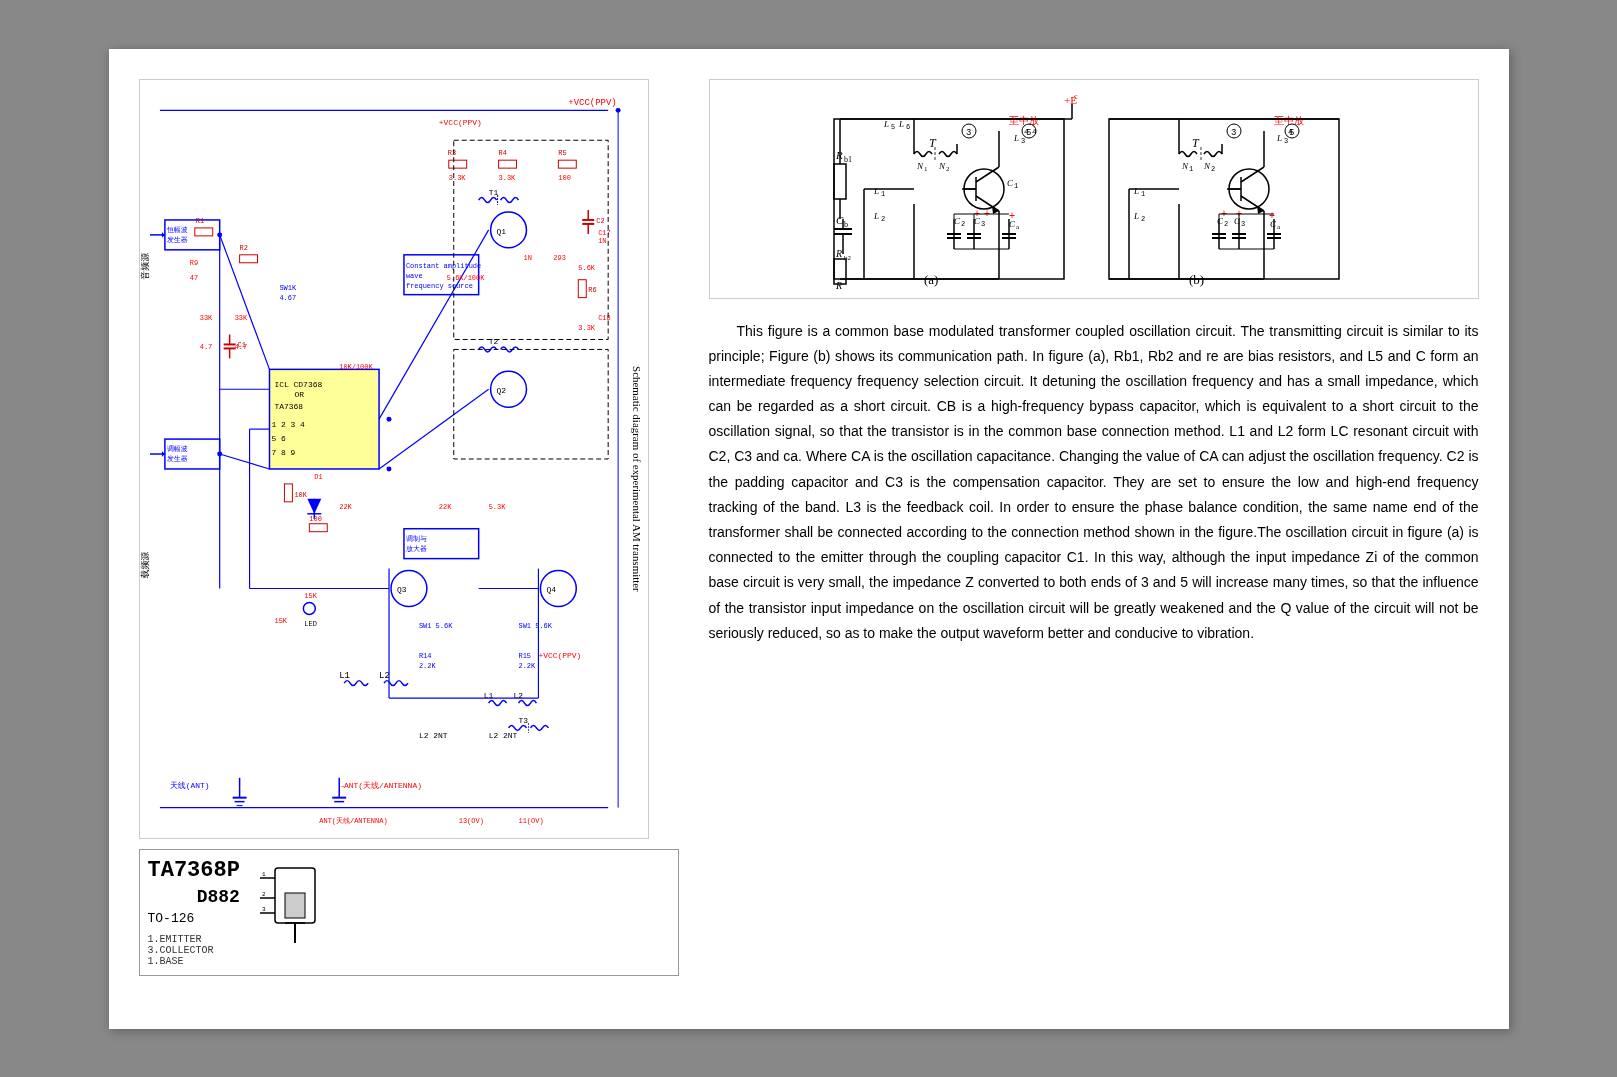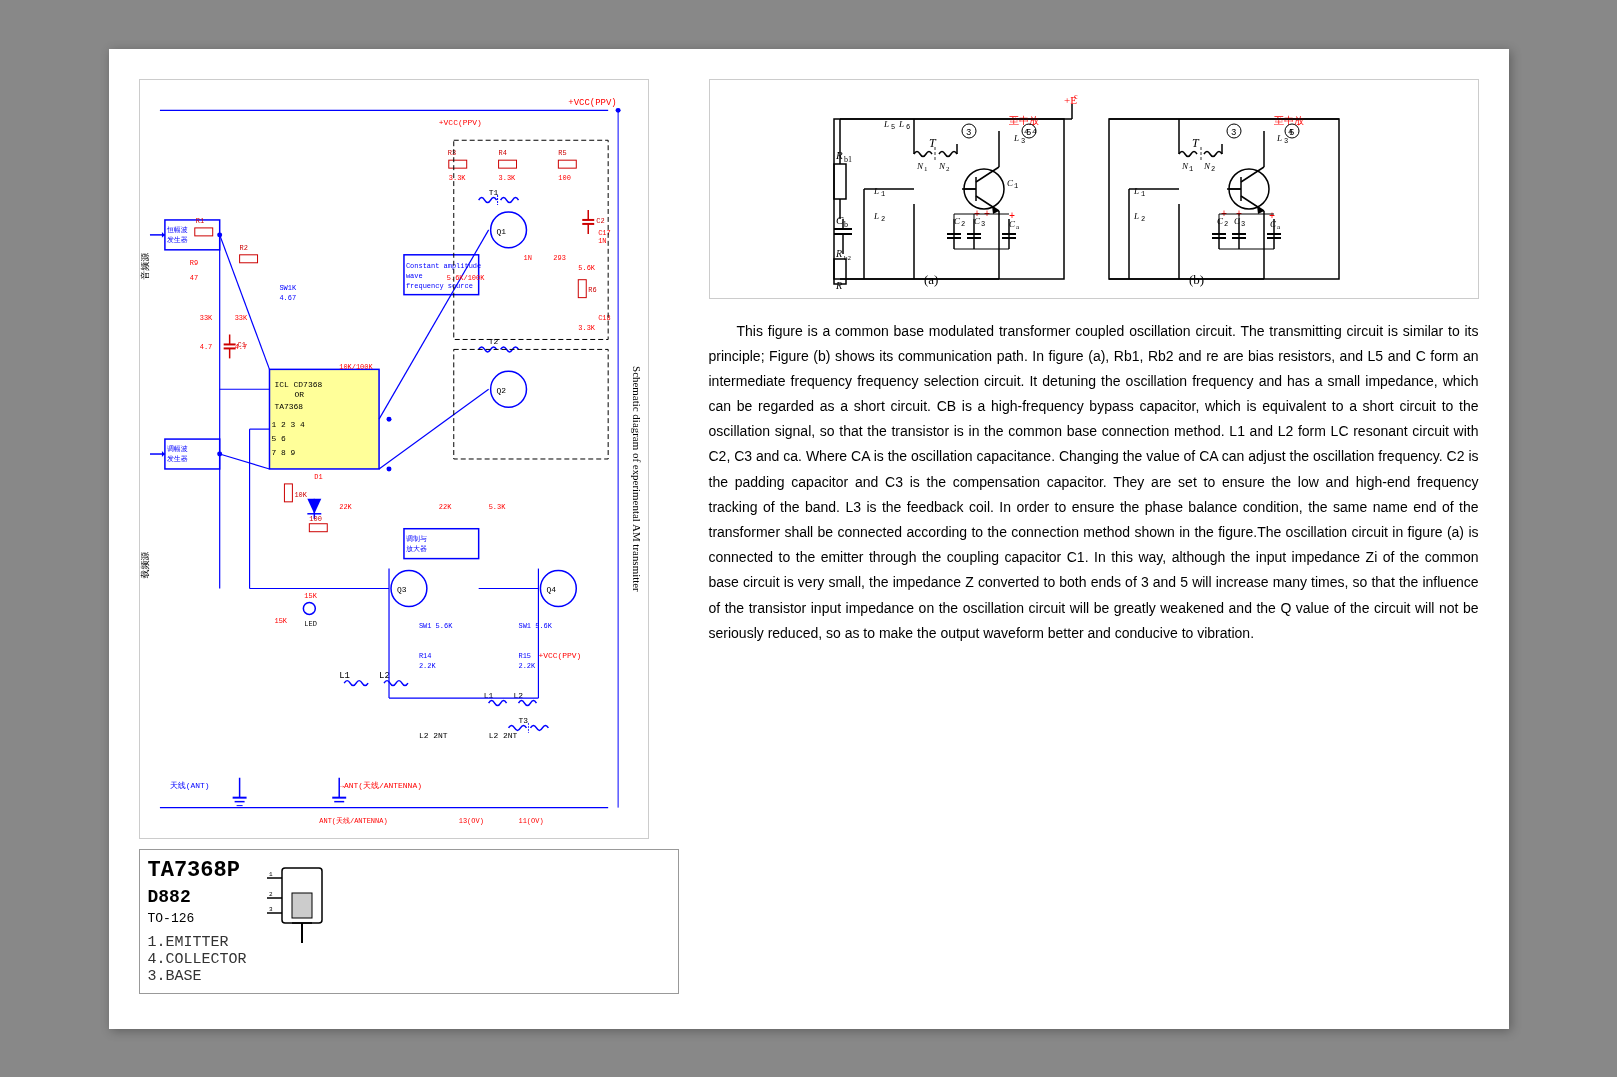--- a/index.html
+++ b/index.html
@@ -63,20 +63,21 @@
     }
     .component-title {
       font-size: 22px;
       font-weight: bold;
       color: #000;
     }
     .component-subtitle {
       font-size: 18px;
       font-weight: bold;
       color: #000;
+      text-align: right;
     }
     
     .top-circuit {
       border: 1px solid #ccc;
       padding: 10px;
       background: #fff;
       height: 220px;
       display: flex;
       align-items: center;
       justify-content: center;
@@ -317,24 +318,24 @@
         <circle cx="480" cy="30" r="2.5" fill="#00f"></circle>
 
       </svg>
     </div>
 
     <div class="component-box">
       <div class="component-info">
         <div class="component-title">TA7368P</div>
         <div class="component-subtitle">D882</div>
         <div style="font-size:13px; color:#000;">TO-126</div>
-        <div style="font-size:15px; color:#333; margin-top:4px;">
+        <div style="font-size:10px; color:#333; margin-top:4px;">
           <div>1.EMITTER</div>
-          <div>4.COLLECTOR</div>
-          <div>3.BASE</div>
+          <div>3.COLLECTOR</div>
+          <div>1.BASE</div>
         </div>
       </div>
 
       <svg width="80" height="90" viewBox="0 0 80 90">
         <rect x="20" y="10" width="40" height="55" rx="3" fill="none" stroke="#000" stroke-width="1.5"></rect>
         <rect x="30" y="35" width="20" height="25" fill="#ccc" stroke="#000" stroke-width="1"></rect>
         <line x1="20" y1="20" x2="5" y2="20" stroke="#000" stroke-width="1.5"></line>
         <line x1="20" y1="40" x2="5" y2="40" stroke="#000" stroke-width="1.5"></line>
         <line x1="20" y1="55" x2="5" y2="55" stroke="#000" stroke-width="1.5"></line>
         <text x="7" y="18" font-size="6">1</text>

